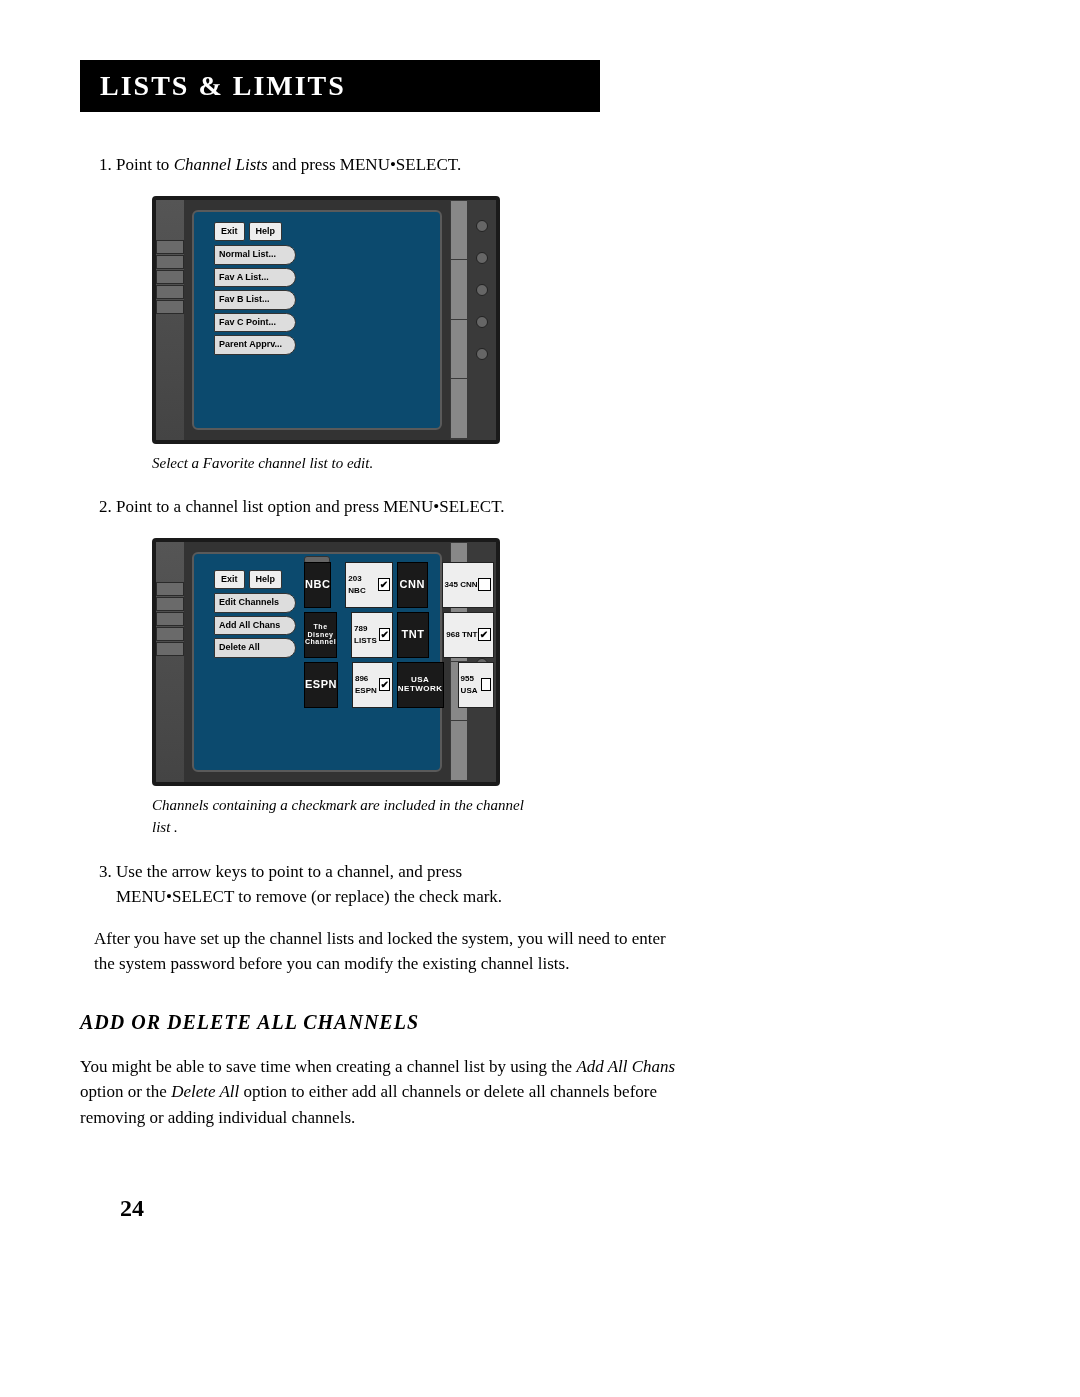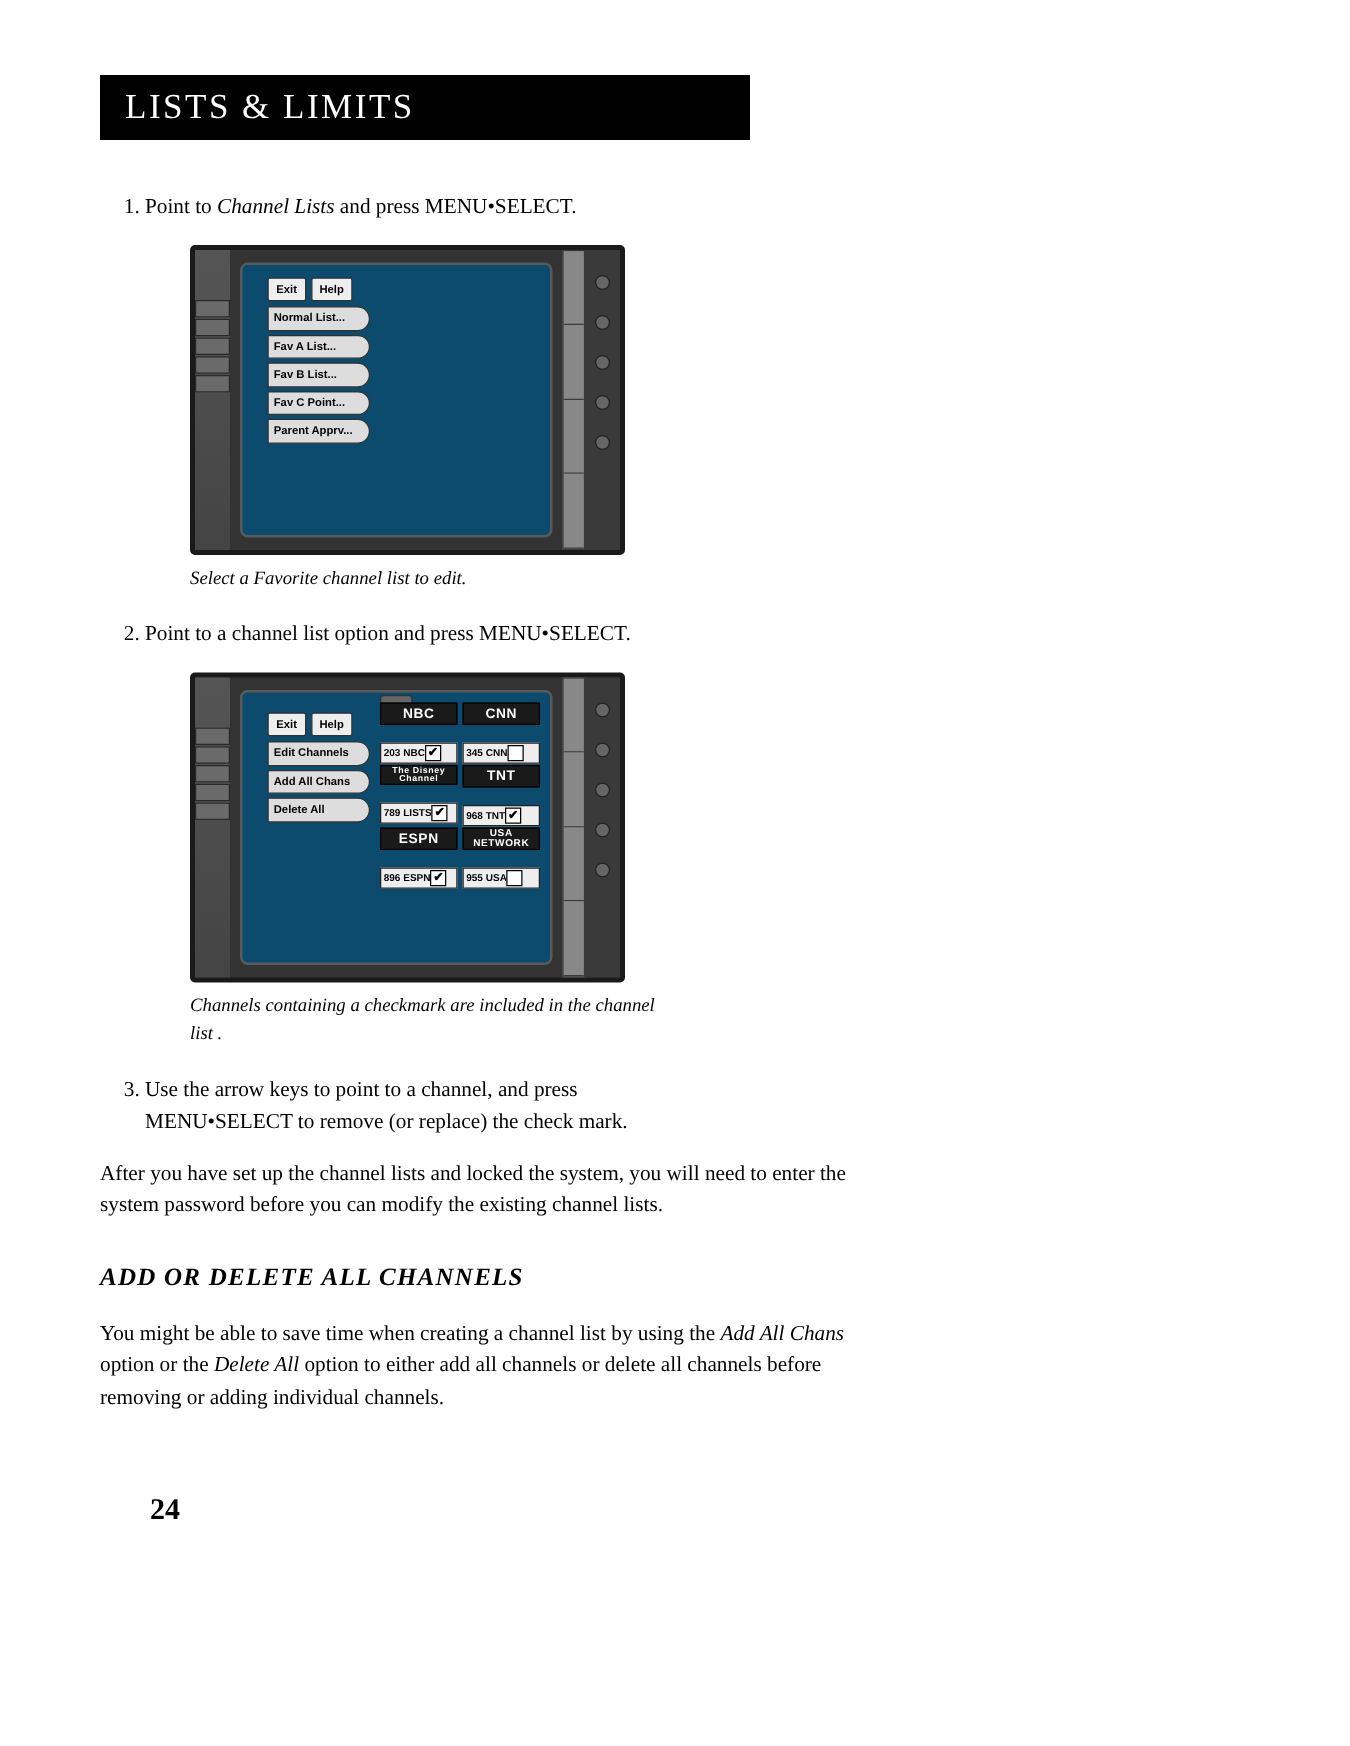--- a/index.html
+++ b/index.html
@@ -12,21 +12,21 @@
   }
   .page {
     padding: 60px 80px 40px 80px;
     box-sizing: border-box;
   }
   .header-bar {
     background: #000;
     color: #fff;
     font-family: 'Papyrus', 'Lucida Handwriting', cursive, serif;
     font-size: 28px;
-    font-weight: normal;
+    font-weight: bold;
     letter-spacing: 2px;
     padding: 10px 20px;
     margin-bottom: 40px;
     width: 480px;
   }
   .content {
     max-width: 600px;
     font-size: 17px;
     line-height: 1.5;
   }
@@ -112,35 +112,35 @@
     box-sizing:border-box;
   }
   .channel-grid {
     position:absolute;
     top:8px; left:110px; right:8px; bottom:8px;
     display:grid;
     grid-template-columns: 1fr 1fr;
     grid-auto-rows: 46px;
     gap:4px;
   }
-  .ch-cell { display:flex; flex-direction:column; font-family: Arial, sans-serif; gap: 14px; }
+  .ch-cell { display:flex; flex-direction:row; font-family: Arial, sans-serif; gap: 14px; }
   .ch-logo {
     flex:1; background:#1a1a1a; color:#fff; font-size:11px; font-weight:bold;
     display:flex; align-items:center; justify-content:center;
     border:1px solid #000; letter-spacing:0.5px;
   }
   .ch-label {
     background:#eee; border:1px solid #222; font-size:8px; font-weight:bold;
     padding:1px 2px; display:flex; justify-content:flex-start; align-items:center;
   }
   .ch-check {
     width:11px;height:11px;border:1px solid #000;background:#fff;display:inline-flex;
     align-items:center;justify-content:center;font-size:10px;line-height:1;
   }
-  .body-para { margin: 16px 0 28px 0; }
+  .body-para { margin: 16px 0 28px 14px; }
   .sub-heading {
     font-family: 'Papyrus', 'Lucida Handwriting', cursive, serif;
     font-size: 20px;
     font-weight: bold;
     letter-spacing: 1px;
     margin: 30px 0 12px 0;
     text-transform: uppercase;
     font-style: italic;
   }
   .page-num {

